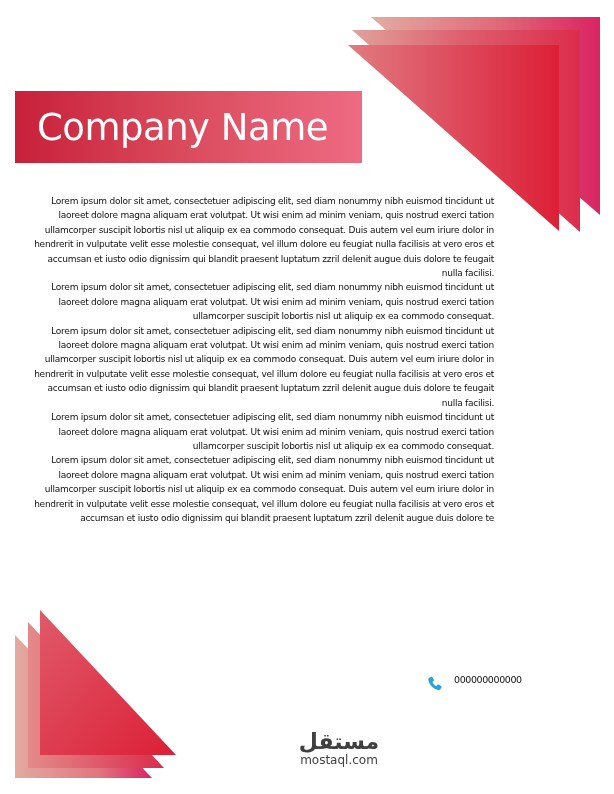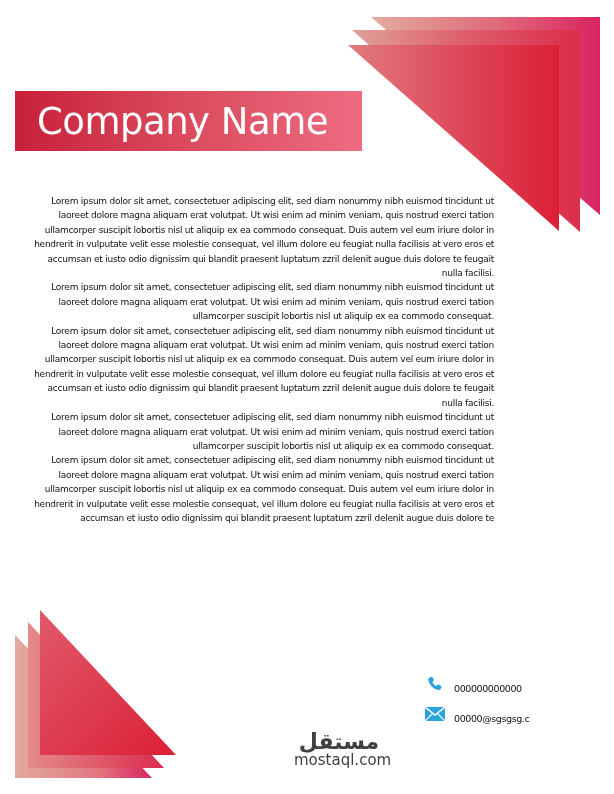--- a/index.html
+++ b/index.html
@@ -4,51 +4,51 @@
 <style>
   html, body { margin: 0; padding: 0; }
   body {
     width: 614px; height: 794px; background: #ffffff;
     position: relative; overflow: hidden;
     font-family: "Liberation Sans", "DejaVu Sans", sans-serif;
   }
   .deco { position: absolute; left: 0; top: 0; width: 614px; height: 794px; pointer-events: none; }
 
   .title-band {
-    position: absolute; left: 15px; top: 91px; width: 347px; height: 60px;
+    position: absolute; left: 15px; top: 91px; width: 347px; height: 72px;
     background: linear-gradient(90deg, #c8203a 0%, #d9485a 45%, #ee6b82 100%);
     display: flex; align-items: center; text-align: right;
   }
   .title-band .company-name {
     color: #ffffff; font-size: 37px; line-height: 1; margin-left: 22px;
     font-family: "DejaVu Sans", sans-serif; letter-spacing: -0.5px; font-weight: normal;
     white-space: nowrap;
   }
 
   .body-text {
     position: absolute; left: 28px; top: 194px; width: 466px;
     font-family: "DejaVu Sans", sans-serif; font-size: 9px; line-height: 14.4px;
     color: #111111; text-align: right; letter-spacing: -0.25px;
   }
   .body-text p { margin: 0; }
 
   .contact {
     position: absolute; left: 424px; top: 674px; width: 190px;
   }
   .contact-row {
-    display: flex; align-items: flex-end; height: 20px; margin-bottom: 10px;
+    display: flex; align-items: flex-start; height: 20px; margin-bottom: 10px;
   }
   .contact-row .icon { width: 22px; height: 20px; display: flex; align-items: center; justify-content: center; margin-right: 8px; }
   .contact-row .text { font-family: "DejaVu Sans", sans-serif; font-size: 9.5px; color: #111; letter-spacing: -0.4px; white-space: nowrap; }
 
   .watermark {
     position: absolute; left: 266px; top: 730px; width: 90px; text-align: center; color: #404040; margin-left: 28px;
   }
   .watermark .ar { font-family: "DejaVu Sans", sans-serif; font-size: 22px; font-weight: bold; line-height: 24px; }
-  .watermark .en { font-family: "DejaVu Sans", sans-serif; font-size: 15px; line-height: 12px; }
+  .watermark .en { font-family: "DejaVu Sans", sans-serif; font-size: 12px; line-height: 12px; }
 </style>
 </head>
 <body>
 
 <svg class="deco" viewBox="0 0 614 794" xmlns="http://www.w3.org/2000/svg">
   <defs>
     <linearGradient id="tr-back" x1="0" y1="0" x2="1" y2="0">
       <stop offset="0" stop-color="#e3aca2"></stop>
       <stop offset="0.55" stop-color="#e06a78"></stop>
       <stop offset="1" stop-color="#d92462"></stop>
@@ -102,28 +102,18 @@
 
 <div class="contact">
   <div class="contact-row">
     <span class="icon">
       <svg width="18" height="18" viewBox="0 0 24 24">
         <path d="M6.6 2.5c.7-.4 1.6-.2 2 .5l1.8 3.1c.4.7.2 1.5-.4 2l-1.5 1.1c1.1 2.4 3 4.4 5.4 5.5l1.1-1.5c.5-.6 1.3-.8 2-.4l3.1 1.8c.7.4.9 1.3.5 2l-1.2 2c-.6 1-1.8 1.6-3 1.3C9.6 18.4 4.6 13.4 3.1 6.6c-.3-1.2.3-2.4 1.3-3z" fill="#29a3dd"></path>
       </svg>
     </span>
     <span class="text">000000000000</span>
   </div>
-  <div class="contact-row">
-    <span class="icon">
-      <svg width="20" height="14" viewBox="0 0 20 14">
-        <rect x="0" y="0" width="20" height="14" fill="#29a3dd"></rect>
-        <path d="M0 0 L10 8 L20 0" fill="none" stroke="#ffffff" stroke-width="1.4"></path>
-        <path d="M0 14 L7.5 6.5 M20 14 L12.5 6.5" fill="none" stroke="#ffffff" stroke-width="1.2"></path>
-      </svg>
-    </span>
-    <span class="text">00000@sgsgsg.c</span>
-  </div>
 </div>
 
 <div class="watermark">
   <div class="ar">مستقل</div>
   <div class="en">mostaql.com</div>
 </div>
 
 </body></html>

